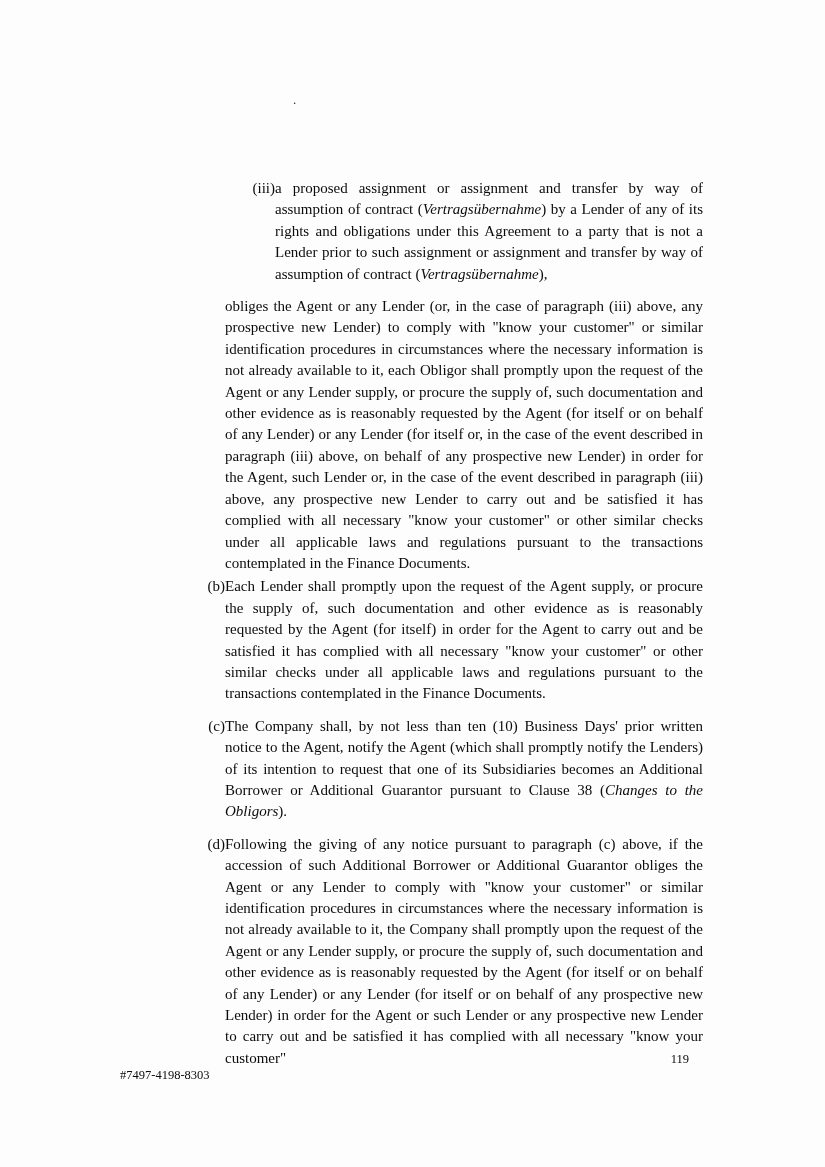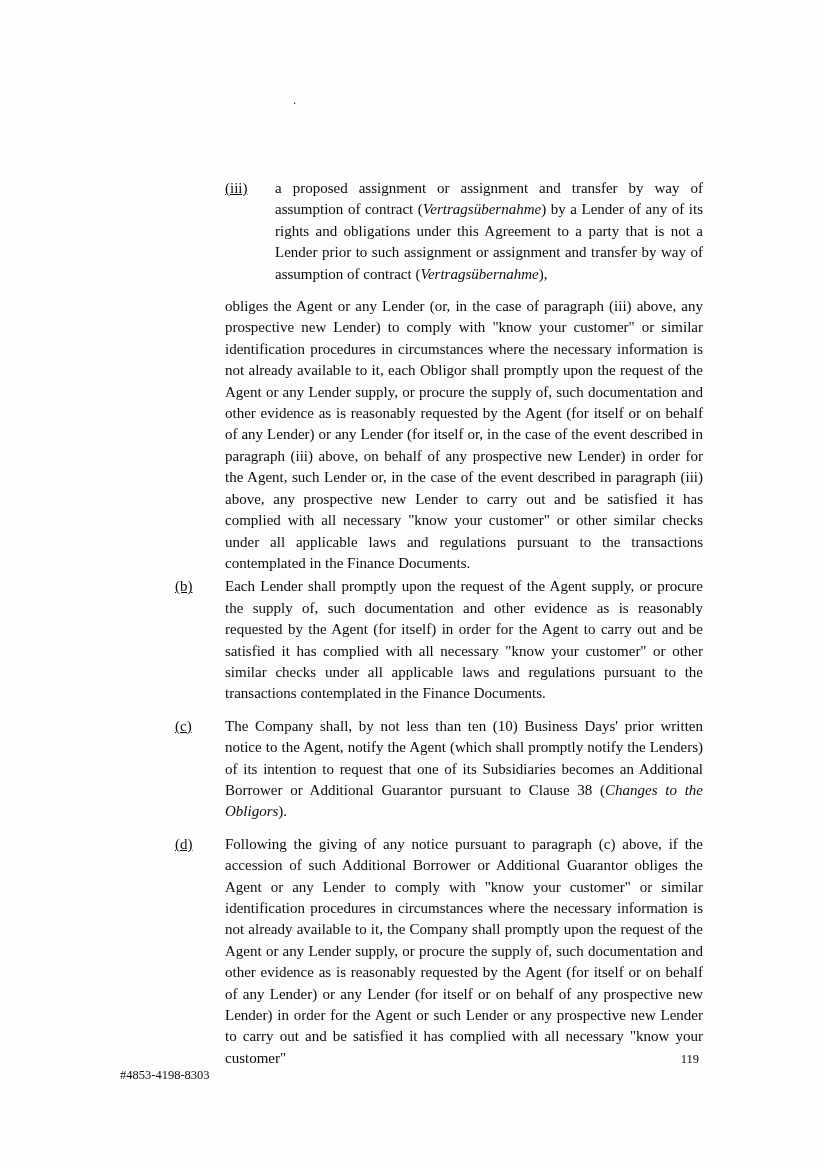--- a/index.html
+++ b/index.html
@@ -32,39 +32,38 @@
     line-height: 21.4px;
     text-align: justify;
   }
   .item {
     display: flex;
     margin-bottom: 11px;
   }
   .item .label {
     width: 50px;
     flex-shrink: 0;
-    text-align: left;
-    text-decoration: underline;
+    text-align: right;
   }
   .item .body {
     flex: 1;
   }
   .indent-2 {
     margin-left: 50px;
   }
   .para.indent-1 {
     margin-left: 50px;
     margin-bottom: 2px;
   }
   .italic {
     font-style: italic;
   }
   .page-number {
     position: absolute;
-    right: 126px;
+    right: 136px;
     top: 1052px;
     font-size: 12.5px;
     font-family: "Liberation Serif", "DejaVu Serif", serif;
   }
   .doc-id {
     position: absolute;
     left: 120px;
     top: 1068px;
     font-size: 12.5px;
     font-family: "Liberation Serif", "DejaVu Serif", serif;
@@ -97,15 +96,15 @@
     </div>
 
     <div class="item">
       <div class="label">(d)</div>
       <div class="body">Following the giving of any notice pursuant to paragraph (c) above, if the accession of such Additional Borrower or Additional Guarantor obliges the Agent or any Lender to comply with "know your customer" or similar identification procedures in circumstances where the necessary information is not already available to it, the Company shall promptly upon the request of the Agent or any Lender supply, or procure the supply of, such documentation and other evidence as is reasonably requested by the Agent (for itself or on behalf of any Lender) or any Lender (for itself or on behalf of any prospective new Lender) in order for the Agent or such Lender or any prospective new Lender to carry out and be satisfied it has complied with all necessary "know your customer"</div>
     </div>
 
   </div>
 
   <div class="page-number">119</div>
-  <div class="doc-id">#4853-4198-8303</div>
+  <div class="doc-id">#7497-4198-8303</div>
 
 </div>
 
 </body></html>

